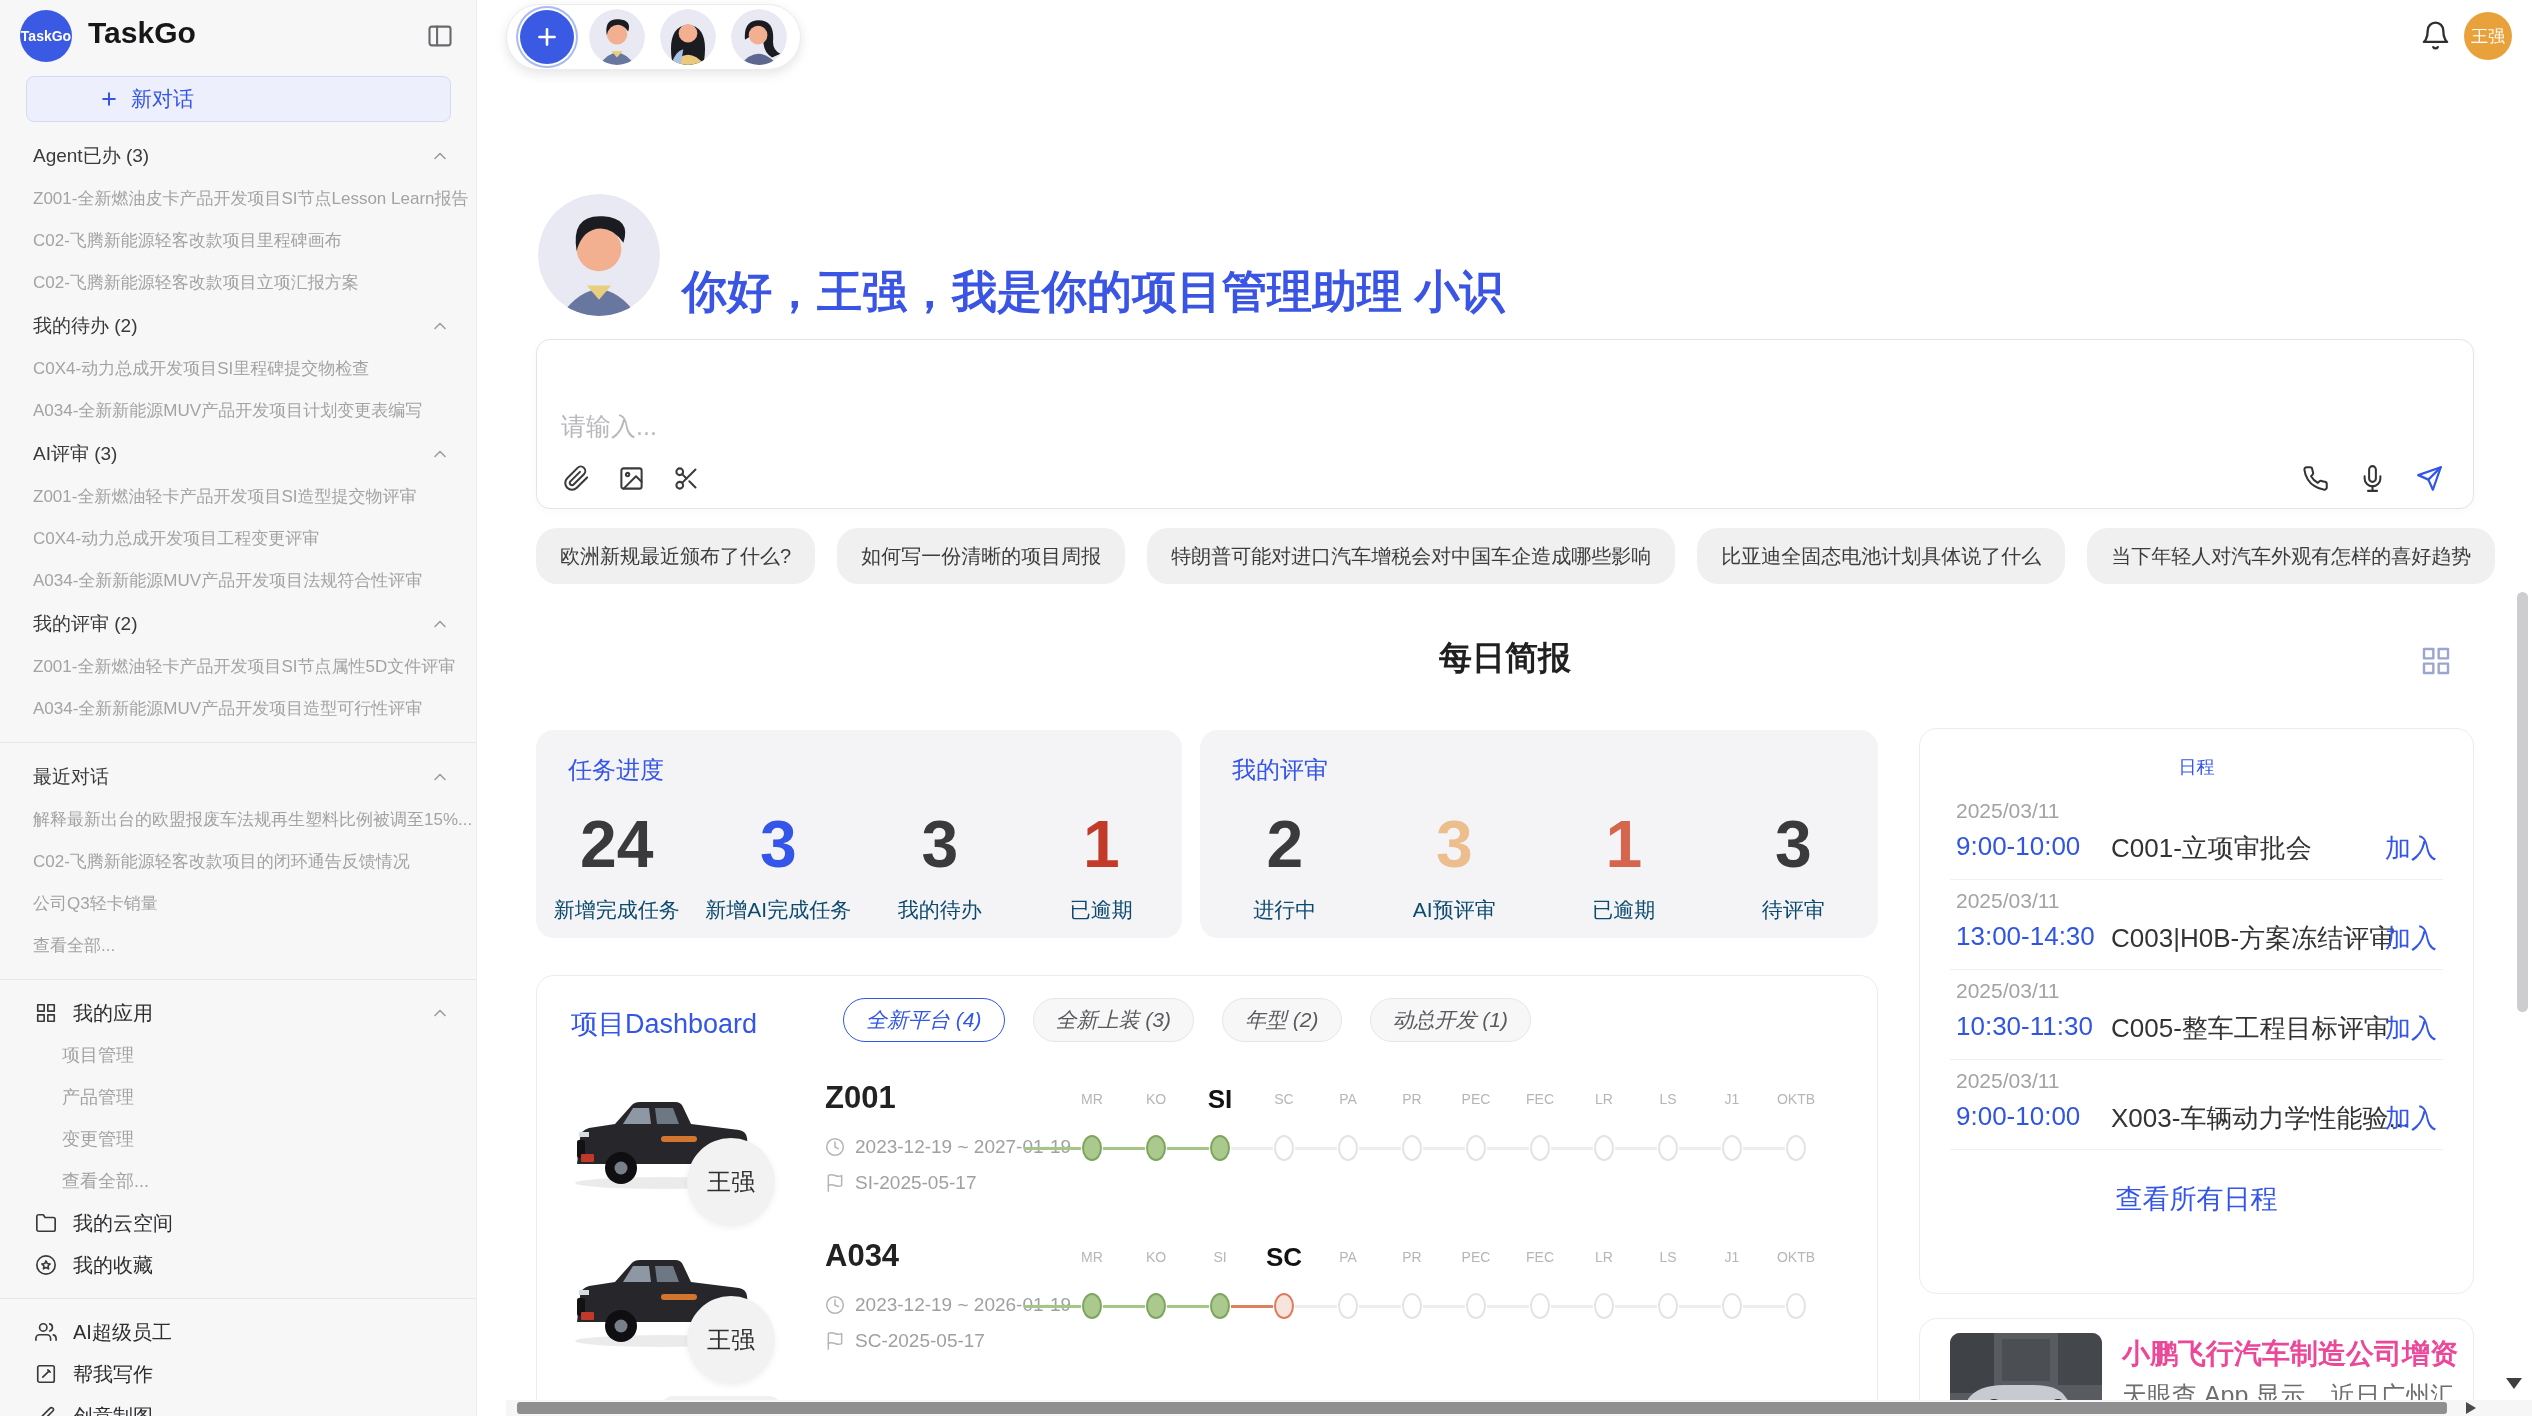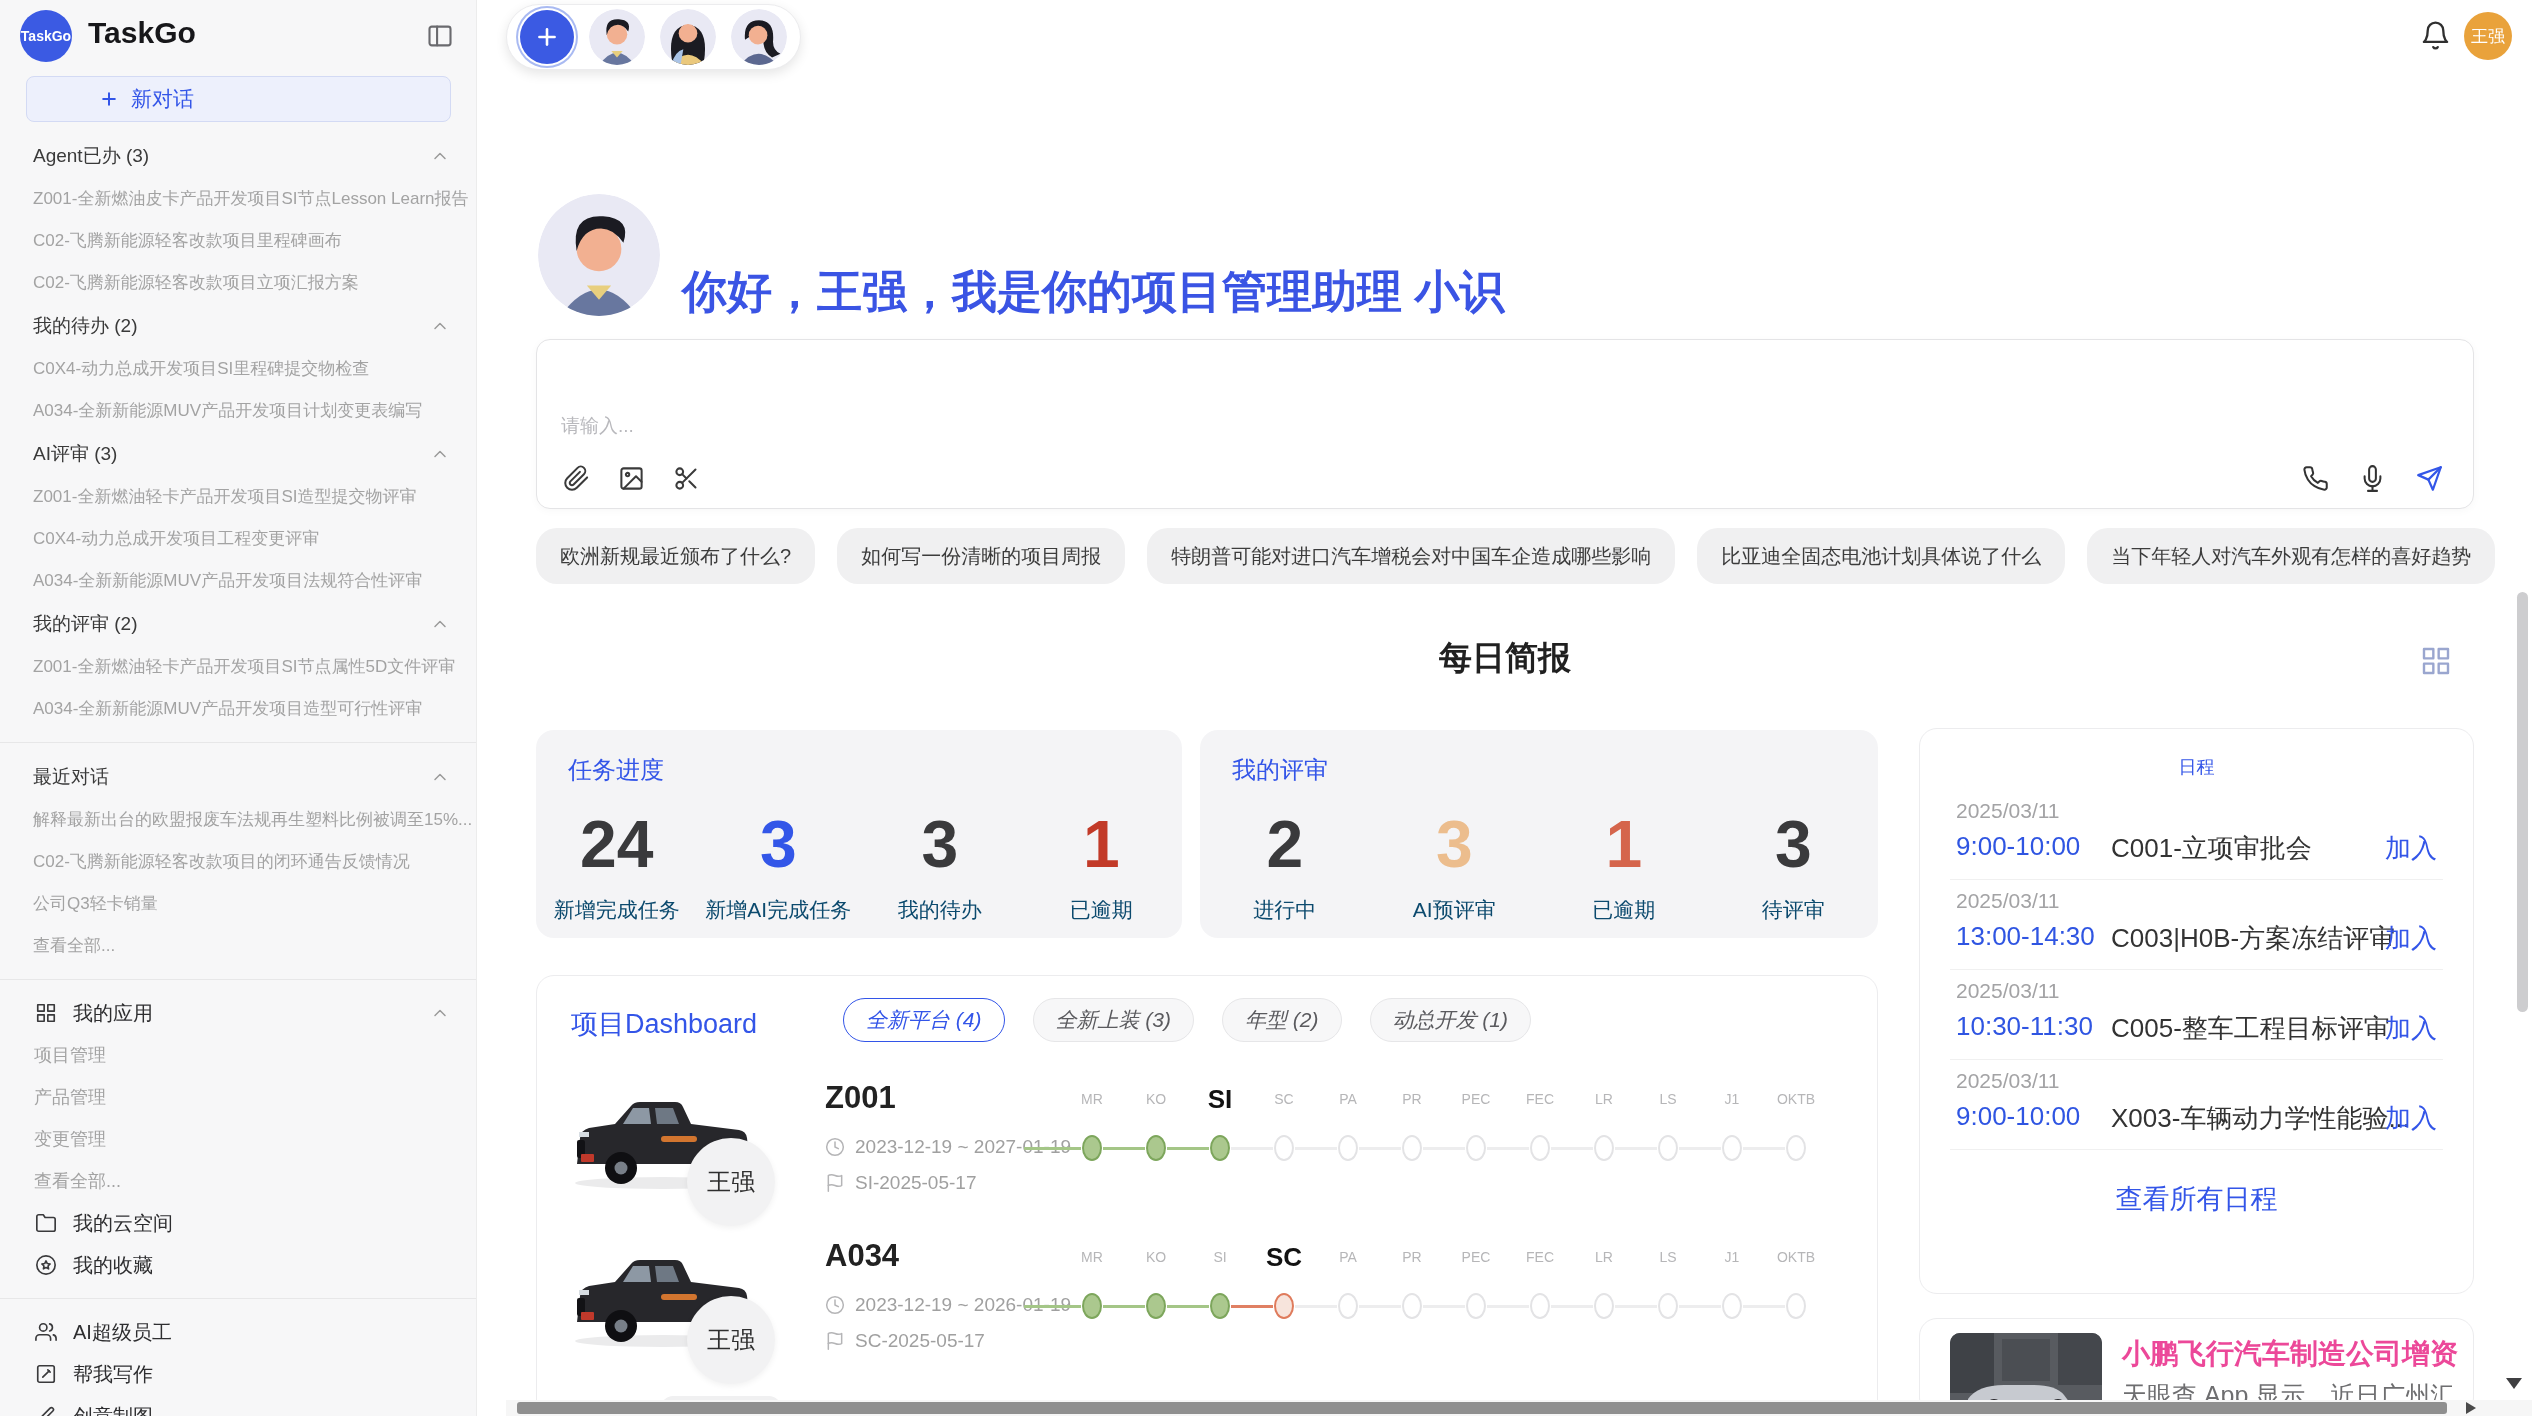--- a/index.html
+++ b/index.html
@@ -20,21 +20,21 @@
   .new-chat{position:absolute;left:26px;top:76px;width:425px;height:46px;background:#edf0fc;
             border:1px solid #d3daf4;border-radius:8px;color:#3355e8;font-size:21px;
             display:flex;align-items:center;gap:12px;padding-left:72px;box-sizing:border-box;cursor:pointer;}
   .new-chat .plus{width:20px;height:20px;}
   .side-list{position:absolute;top:134px;left:0;right:0;}
   .sec-header{height:44px;padding:0 26px 0 33px;font-size:19px;color:#3a3a3a;
               display:flex;justify-content:space-between;align-items:center;cursor:pointer;}
   .sec-header .chev{width:20px;height:20px;color:#9a9a9a;}
   .side-item{height:42px;line-height:42px;padding:0 26px 0 33px;font-size:17px;color:#a3a3a3;
              white-space:nowrap;overflow:hidden;cursor:pointer;}
-  .side-sub{padding-left:34px;font-size:18px;}
+  .side-sub{padding-left:62px;font-size:18px;}
   .side-divider{height:1px;background:#e7e7e8;margin:12px 0;}
   .side-row{display:flex;align-items:center;gap:16px;padding:0 26px 0 35px;height:42px;
             font-size:20px;color:#2e2e30;cursor:pointer;}
   .side-row .ric{width:22px;height:22px;color:#3a3a3c;flex:0 0 auto;}
   .side-row .chev{width:20px;height:20px;color:#9a9a9a;margin-left:auto;}
 
   
   .avatar-strip{position:absolute;left:506px;top:4px;height:66px;background:#fff;
                 border:1px solid #ececee;border-radius:34px;box-shadow:0 4px 12px rgba(0,0,0,.10);
                 display:flex;align-items:center;gap:15px;padding:0 13px;box-sizing:border-box;}
@@ -49,21 +49,21 @@
               justify-content:center;cursor:pointer;}
 
   
   .hero-avatar{position:absolute;left:538px;top:194px;width:122px;height:122px;border-radius:50%;overflow:hidden;}
   .greeting{position:absolute;left:682px;top:232px;font-size:45px;font-weight:bold;color:#3a54e4;white-space:nowrap;}
 
   
   .composer{position:absolute;left:536px;top:339px;width:1938px;height:170px;background:#fff;
             border:1px solid #e4e4e6;border-radius:14px;box-sizing:border-box;box-shadow:0 2px 8px rgba(0,0,0,.03);}
   .composer input{position:absolute;left:22px;top:60px;width:1500px;height:50px;border:none;outline:none;
-                  font-size:19px;color:#333;font-family:inherit;background:transparent;}
+                  font-size:25px;color:#333;font-family:inherit;background:transparent;}
   .composer input::placeholder{color:#b9b9bd;}
   .left-icons{position:absolute;left:26px;bottom:16px;display:flex;gap:28px;color:#3a3a3a;}
   .right-icons{position:absolute;right:30px;bottom:16px;display:flex;gap:30px;color:#333;align-items:center;}
   .i27{width:27px;height:27px;cursor:pointer;}
   .send{color:#3356e8;}
 
   
   .chips{position:absolute;left:536px;top:528px;width:1948px;display:flex;gap:22px;}
   .chip{height:56px;line-height:56px;padding:0 24px;background:#f0f0f1;border-radius:21px;
         font-size:20px;color:#3c3c3c;white-space:nowrap;cursor:pointer;}

